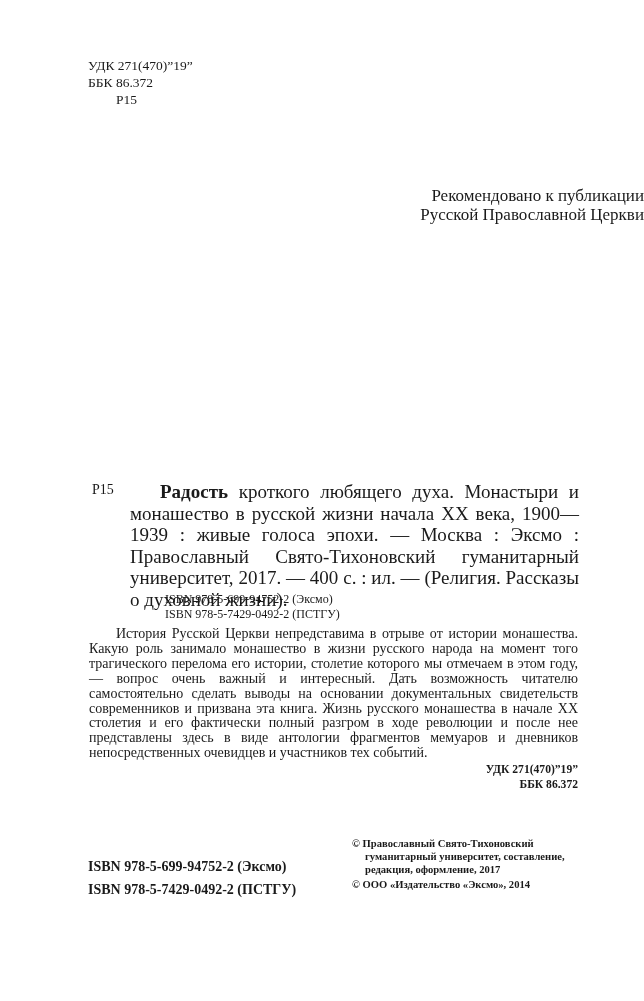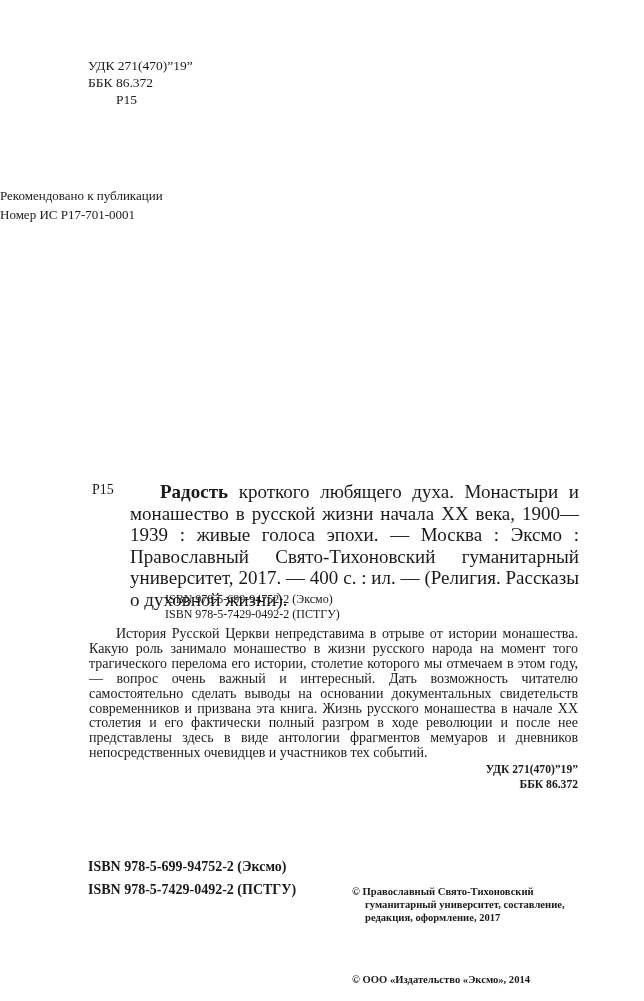--- a/index.html
+++ b/index.html
@@ -16,22 +16,22 @@
   }
   .abs { position: absolute; }
 
   
   .top-codes { left: 88px; top: 57px; font-size: 13.5px; line-height: 17px; }
   .top-codes .code-r { padding-left: 28px; }
 
   
   .recommendation {
     left: 0; top: 186px; width: 100%;
-    text-align: left;
-    font-size: 13px; line-height: 19px;
+    text-align: right;
+    font-size: 17px; line-height: 19px;
   }
 
   
   .catalog-code { left: 92px; top: 482px; font-size: 14px; }
   .catalog-text {
     left: 130px; top: 481px; width: 449px;
     font-size: 19px; line-height: 21.5px;
     text-align: justify;
     text-indent: 30px;
   }
@@ -69,37 +69,36 @@
   
   .copyright {
     left: 352px; top: 837px; width: 215px;
     font-size: 10.6px; line-height: 13.2px;
     font-weight: bold;
   }
   .copyright p {
     padding-left: 13px;
     text-indent: -13px;
     margin-bottom: 1px;
-    margin-top: 48px;
   }
 </style>
 </head>
 <body>
 
 <div class="page">
 
   <div class="abs top-codes">
     <div>УДК 271(470)”19”</div>
     <div>ББК 86.372</div>
     <div class="code-r">Р15</div>
   </div>
 
   <div class="abs recommendation">
     <div>Рекомендовано к публикации</div>
-    <div>Номер ИС Р17-701-0001</div>
+    <div>Русской Православной Церкви</div>
   </div>
 
   <div class="abs catalog-code">Р15</div>
   <p class="abs catalog-text"><b>Радость</b><span> кроткого любящего духа. Монастыри и монашество в русской жизни начала XX века, 1900—1939 : живые голоса эпохи. — Москва : Эксмо : Православный Свято-Тихоновский гуманитарный университет, 2017. — 400 с. : ил. — (Религия. Рассказы о духовной жизни).</span></p>
 
   <div class="abs isbn-center">
     <div>ISBN 978-5-699-94752-2 (Эксмо)</div>
     <div>ISBN 978-5-7429-0492-2 (ПСТГУ)</div>
   </div>
 

